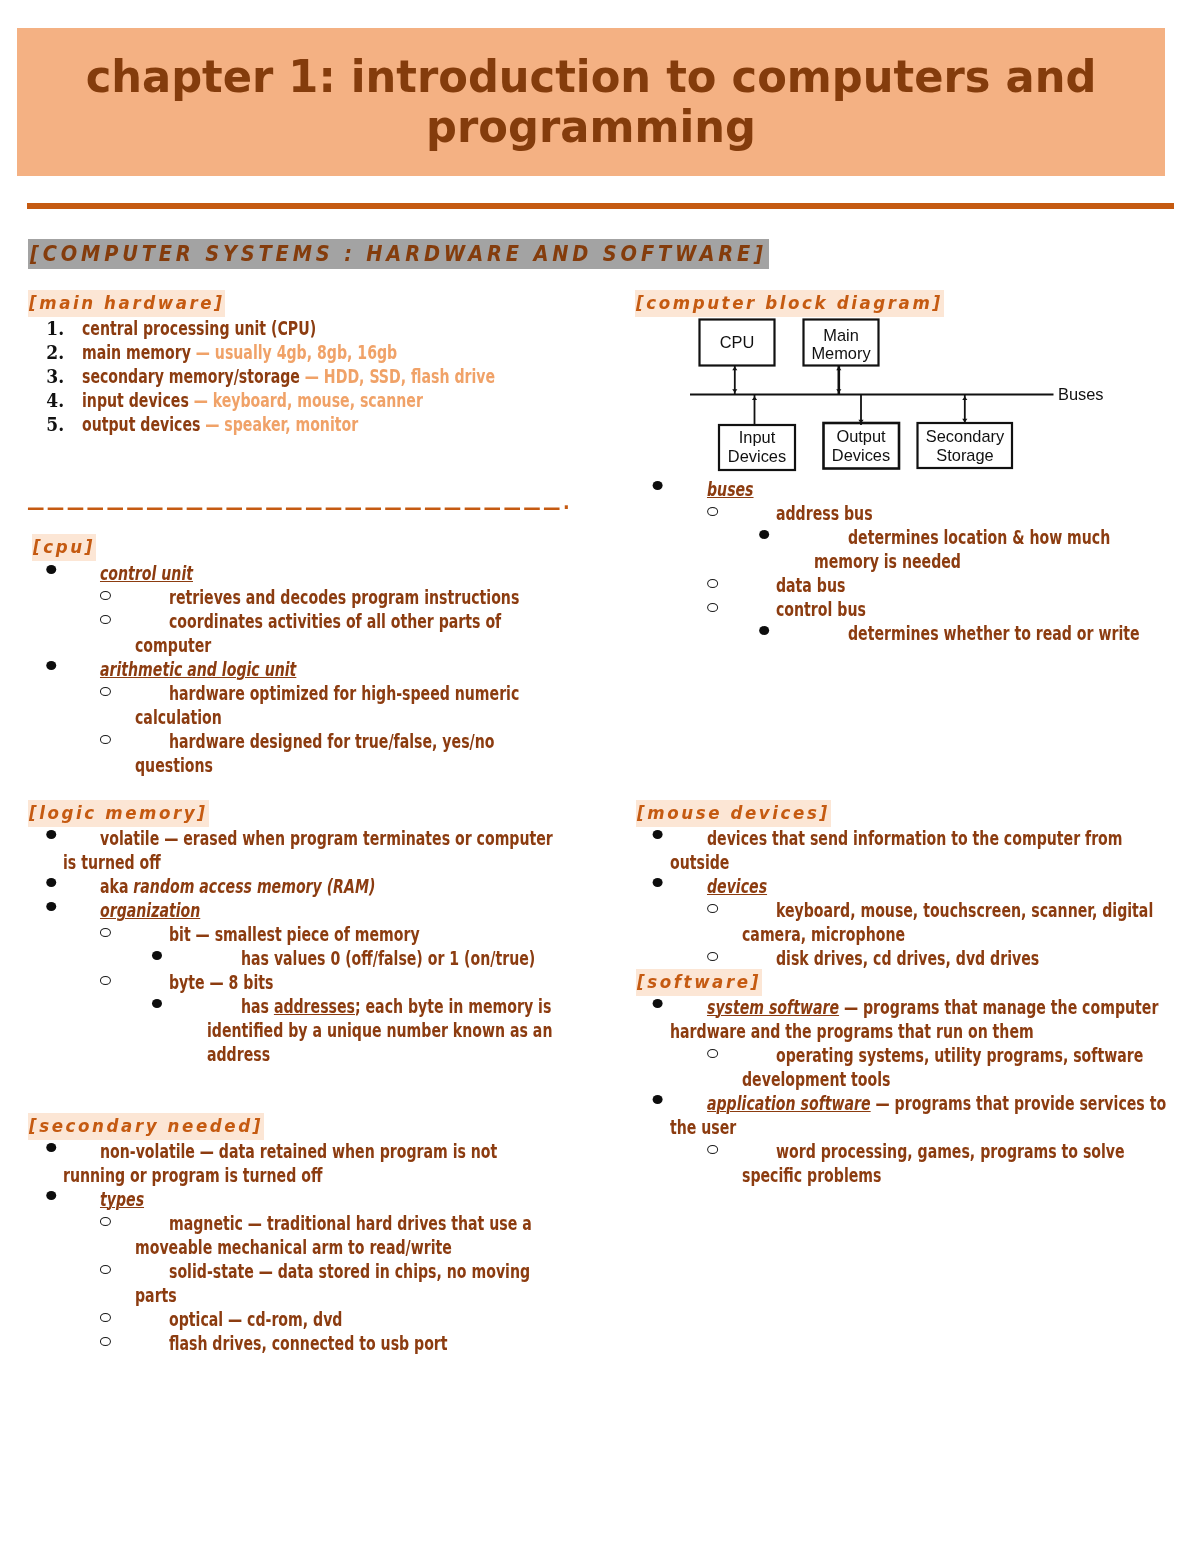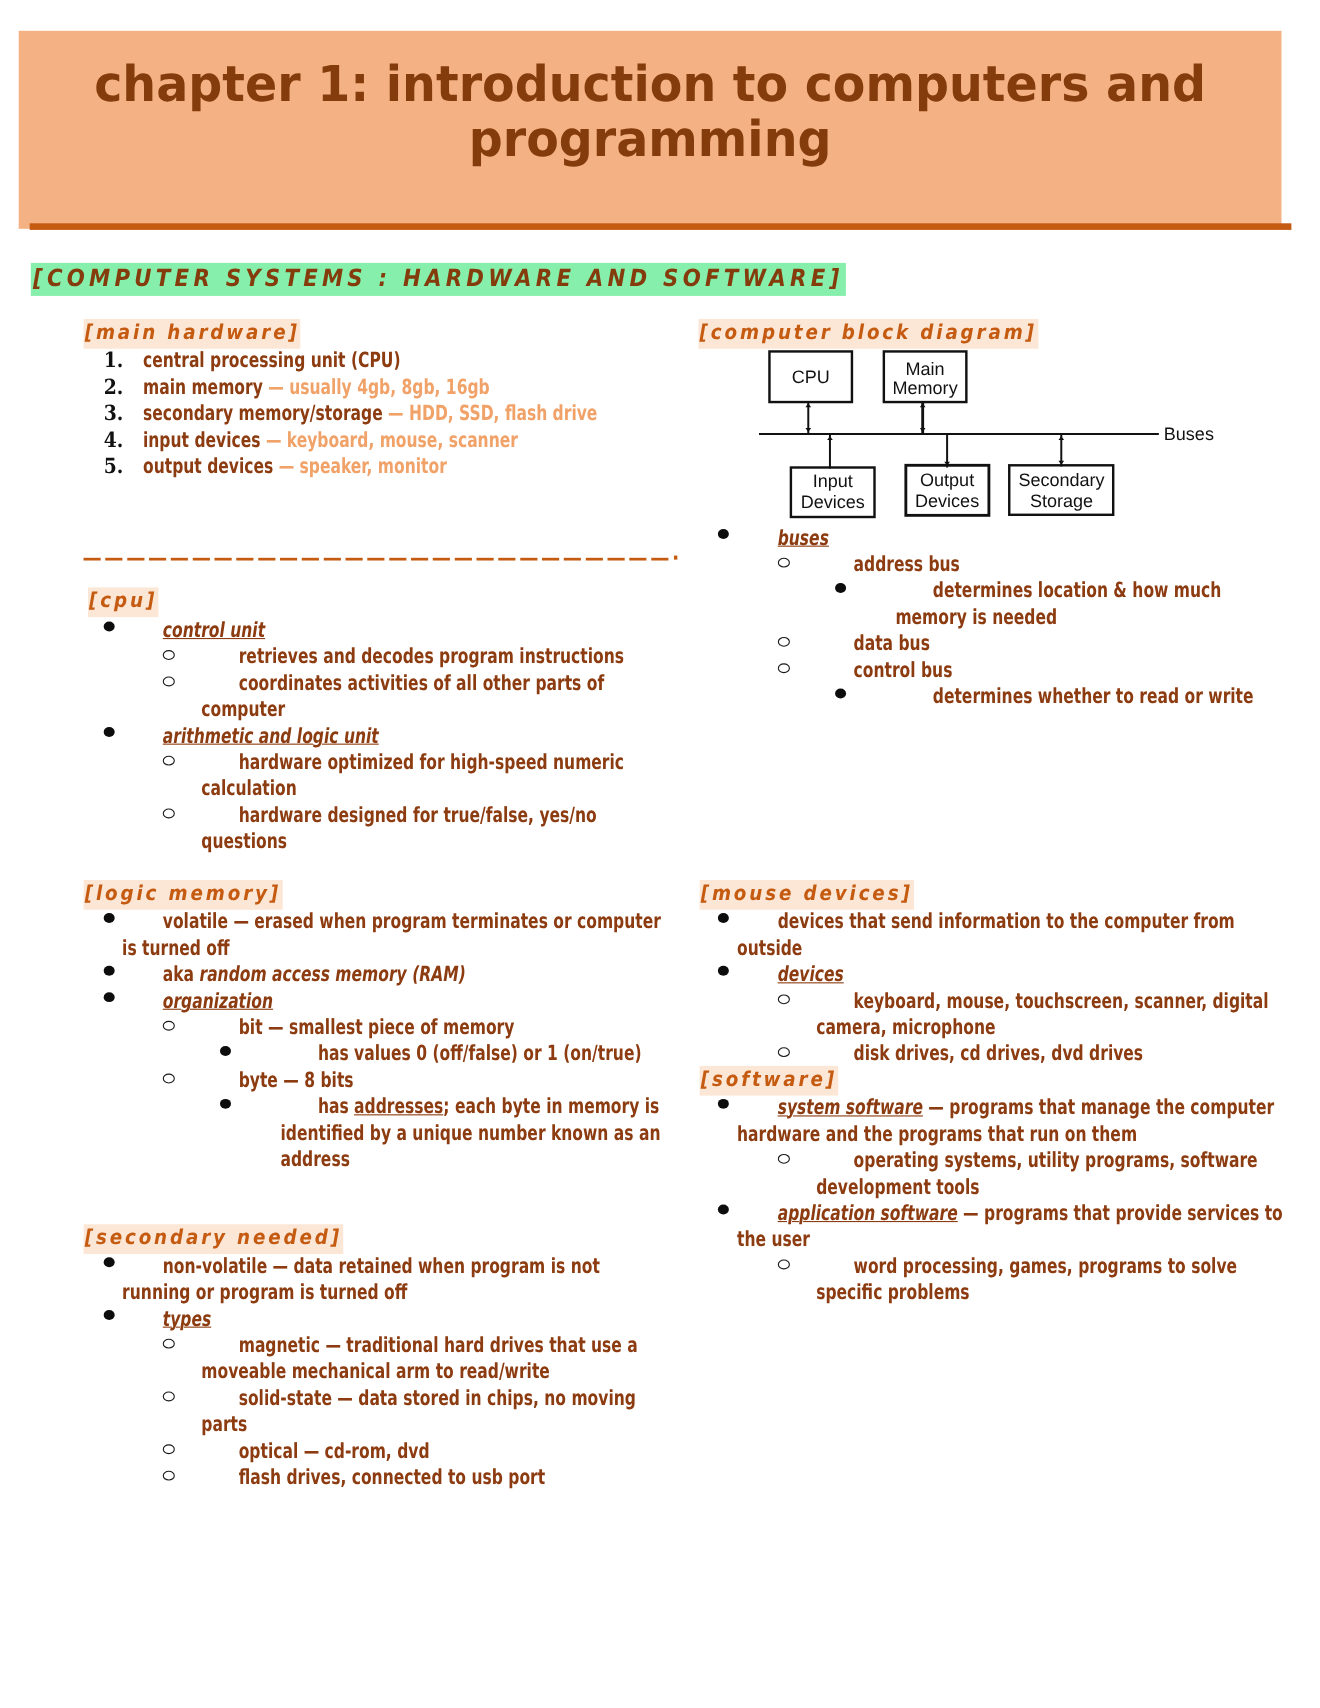--- a/index.html
+++ b/index.html
@@ -3,41 +3,41 @@
 <meta charset="utf-8">
 <title>chapter 1: introduction to computers and programming</title>
 <style>
   html,body{margin:0;padding:0;background:#ffffff;}
   body{width:1200px;height:1553px;position:relative;overflow:hidden;
        font-family:"DejaVu Sans Condensed","DejaVu Sans",sans-serif;
        -webkit-font-smoothing:antialiased;}
   .page{position:absolute;left:0;top:0;width:1200px;height:1553px;}
 
   
-  .banner{position:absolute;left:17px;top:28px;width:1148px;height:180px;
+  .banner{position:absolute;left:17px;top:28px;width:1148px;height:148px;
           background:#F4B183;}
   .banner-title{position:absolute;left:0px;top:24px;width:1148px;
           text-align:center;color:#843C0C;font-weight:bold;
           font-family:"DejaVu Sans",sans-serif;font-size:45px;line-height:50px;
           letter-spacing:0px;}
   .banner-title > span{display:inline-block;transform:scaleX(0.96);}
 
   
   .rule{position:absolute;left:27px;top:203px;width:1147px;height:6px;
         background:#C55A11;}
 
   
   .sec-head{position:absolute;left:28px;top:239px;
-        background:#86efac;color:#843C0C;
+        background:#a3a3a3;color:#843C0C;
         font-family:"DejaVu Sans Condensed","DejaVu Sans",sans-serif;
         font-weight:bold;font-style:italic;font-size:21.5px;line-height:30px;
         letter-spacing:3.85px;padding:0 2px;white-space:nowrap;}
 
   
-  .colL{position:absolute;left:0px;top:0px;width:620px;height:1553px;margin-left:48px;}
+  .colL{position:absolute;left:0px;top:0px;width:620px;height:1553px;}
   .colR{position:absolute;left:0px;top:0px;width:1200px;height:1553px;padding-left:48px;}
 
   
   .sub-head{position:absolute;background:#FCE6D5;color:#C55A11;
         font-family:"DejaVu Sans Condensed","DejaVu Sans",sans-serif;
         font-weight:bold;font-style:italic;font-size:18.5px;line-height:26.5px;
         letter-spacing:2.6px;white-space:nowrap;padding:0 1px;}
 
   
   .blk{position:absolute;color:#8C3C10;font-weight:bold;font-size:19px;

